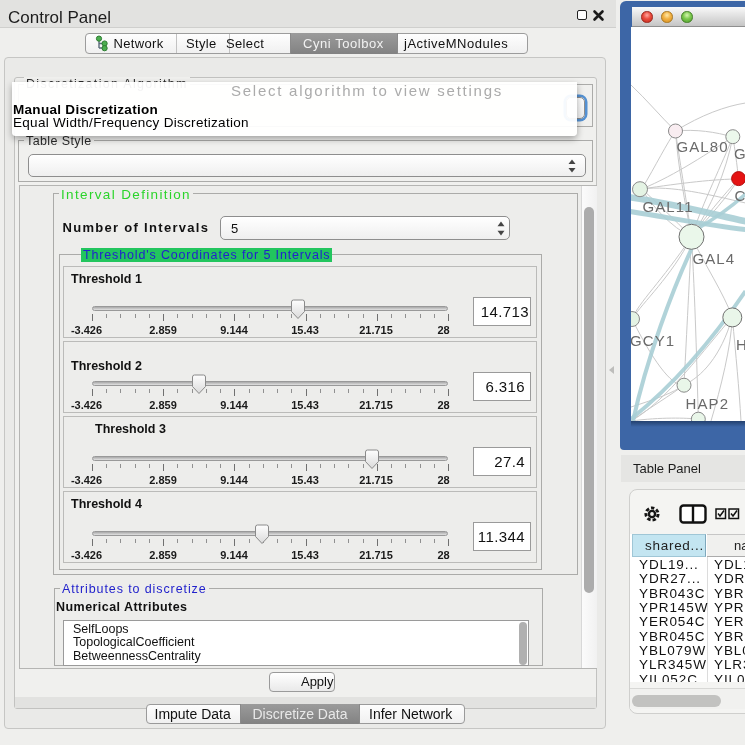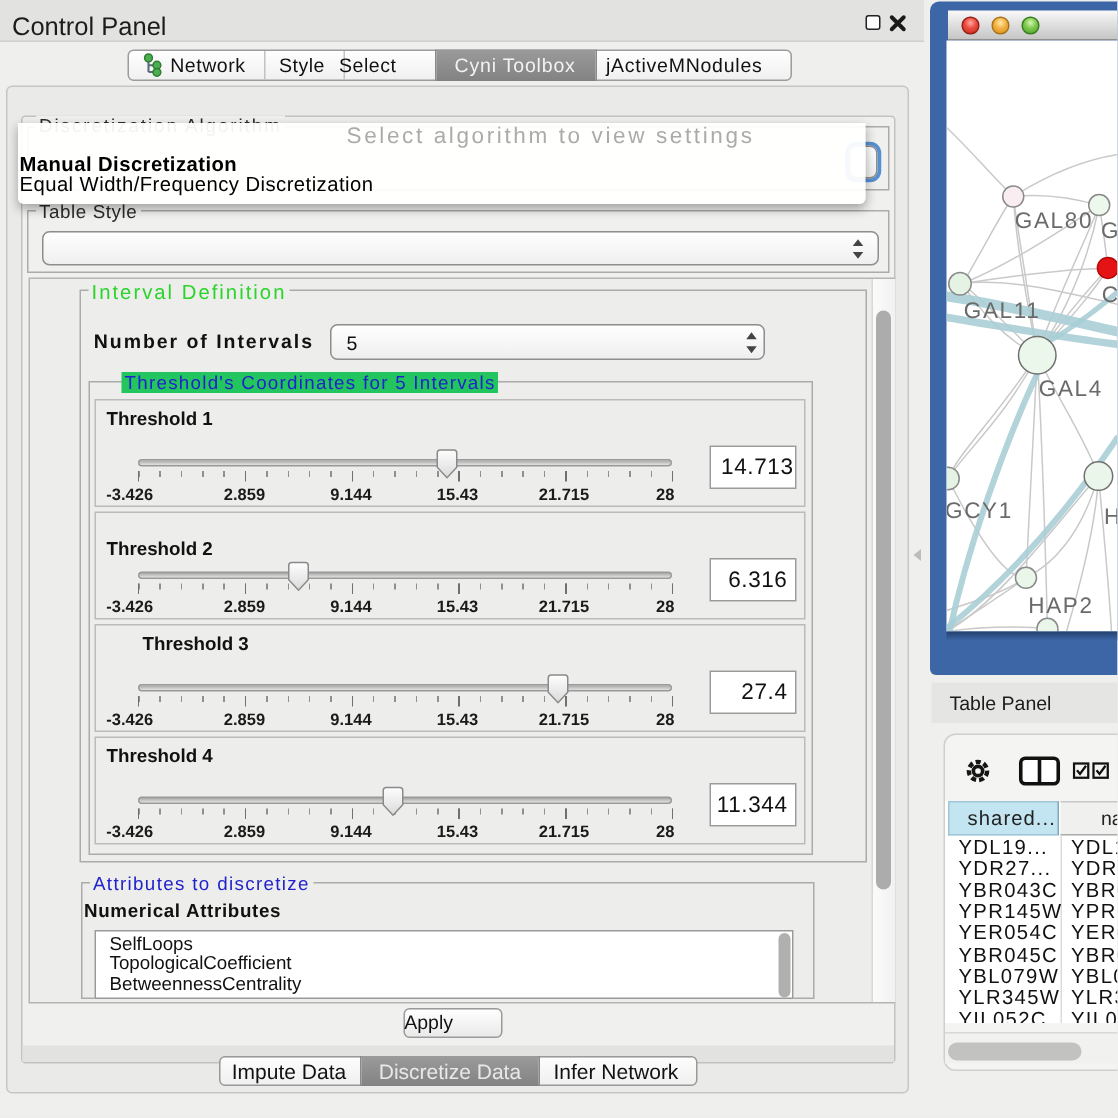--- a/index.html
+++ b/index.html
@@ -148,21 +148,21 @@
   </div>
 
   <div class="abs" style="left:54px;top:588px;width:489px;height:78px;border:1px solid #ABABA9;"></div>
   <div class="abs" style="left:60px;top:582px;background:#EDEDEB;padding:0 2px;font-size:12.5px;letter-spacing:0.9px;color:#2222CC;">Attributes to discretize</div>
   <div class="abs" style="left:56px;top:600px;font-size:12.5px;letter-spacing:0.45px;font-weight:bold;color:#111;">Numerical Attributes</div>
   <div class="abs" style="left:63px;top:619.5px;width:466px;height:46px;background:#FFFFFF;border:1px solid #9A9A9A;overflow:hidden;">
     <div style="padding:2px 0 0 9px;font-size:12.5px;color:#111;line-height:13.7px;">SelfLoops<br>TopologicalCoefficient<br>BetweennessCentrality</div>
   </div>
   <div class="abs" style="left:518.5px;top:621.5px;width:8.5px;height:43px;background:#B0B0B0;border-radius:4px;"></div>
 
-  <div class="abs" style="left:268.5px;top:671.5px;width:66px;height:20px;background:linear-gradient(#FFFFFF,#E9E9E9);border:1px solid #9A9A9A;border-radius:4px;text-align:left;font-size:13px;color:#111;line-height:18px;">Apply</div>
+  <div class="abs" style="left:268.5px;top:671.5px;width:66px;height:20px;background:linear-gradient(#FFFFFF,#E9E9E9);border:1px solid #9A9A9A;border-radius:4px;text-align:right;font-size:13px;color:#111;line-height:18px;">Apply</div>
 
   <div class="abs" style="left:146px;top:703.5px;width:319px;height:20px;background:linear-gradient(#FDFDFD,#F0F0F0);border:1px solid #9A9A9A;border-radius:4px;"></div>
   <div class="abs" style="left:154.5px;top:706px;font-size:14px;color:#111;">Impute Data</div>
   <div class="abs" style="left:240px;top:703.5px;width:120px;height:20px;background:linear-gradient(#9B9B9B,#828282);border-left:1px solid #8a8a8a;border-right:1px solid #8a8a8a;"></div>
   <div class="abs" style="left:252.5px;top:706px;font-size:14px;color:#E8E8E8;">Discretize Data</div>
   <div class="abs" style="left:369px;top:706px;font-size:14px;color:#111;">Infer Network</div>
 </div>
 
 <div class="abs" style="left:616px;top:0;width:129px;height:745px;background:#EFEFED;"></div>
 <div class="abs" style="left:619.5px;top:1px;width:125.5px;height:449px;background:#3D66A6;border-radius:6px 0 0 4px;"></div>

